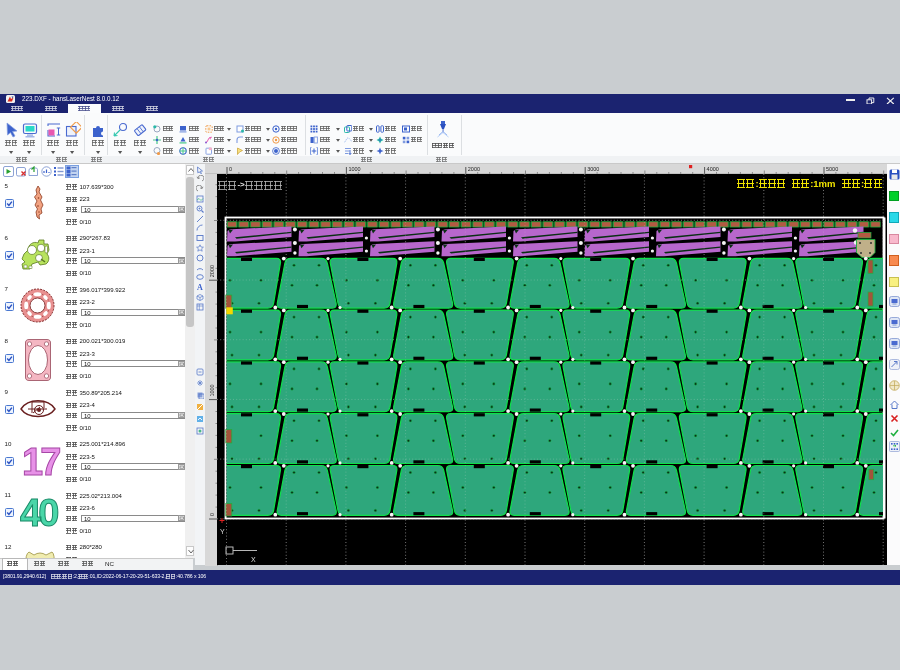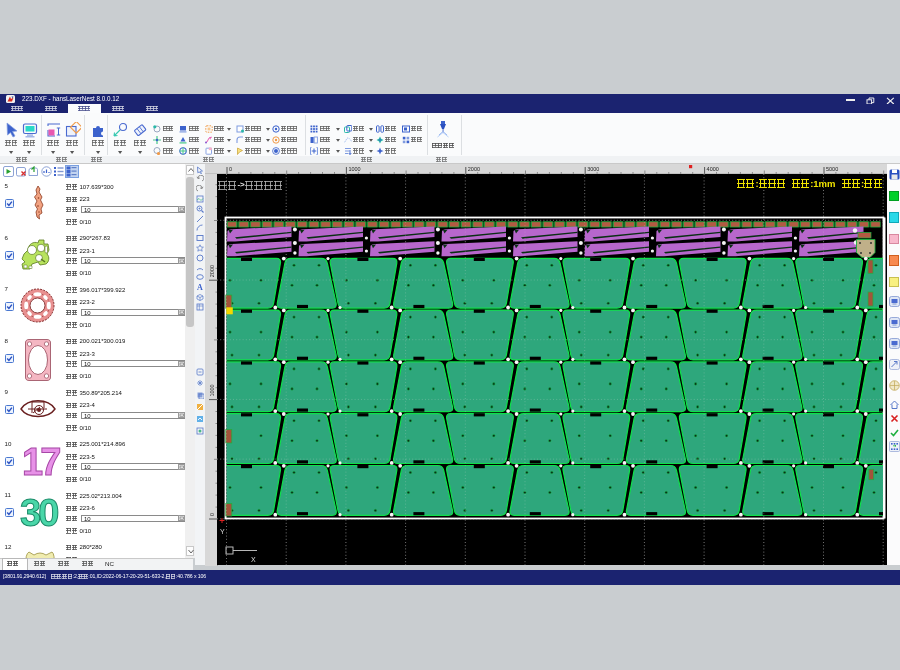--- a/index.html
+++ b/index.html
@@ -641,21 +641,21 @@
   </div>
 <div class="abs" style="left:66px;top:476.5px;width:13px;height:6px;color:#222"><i class="z z5"></i><i class="z z5"></i></div>
 <div class="abs" style="left:79.5px;top:476.0px;width:60px;height:7px;font-size:6px;color:#111;line-height:7px">0/10</div>
 <div class="abs" style="left:4.5px;top:491.0px;width:12px;height:7px;font-size:6.2px;color:#222;line-height:7px">11</div>
 <div class="abs" style="left:4.5px;top:508.0px;width:9px;height:9px;background:#eef4fe;border:1px solid #4a78d0;border-radius:1.5px">
     <svg width="7" height="7" style="display:block">
       <path d="M1.2 3.6 L2.9 5.4 L5.9 1.6" stroke="#2a50c0" stroke-width="1.4" fill="none"></path>
     </svg>
   </div>
 <div class="abs" style="left:20px;top:492px;width:36px;height:40px">
-    <div style="font:bold 38px 'Liberation Sans',sans-serif;letter-spacing:-3px;color:#49d6a8;-webkit-text-stroke:1px #1a8a68;">30</div>
+    <div style="font:bold 38px 'Liberation Sans',sans-serif;letter-spacing:-3px;color:#49d6a8;-webkit-text-stroke:1px #1a8a68;">40</div>
   </div>
 <div class="abs" style="left:66px;top:493.0px;width:13px;height:6px;color:#222"><i class="z z5"></i><i class="z z5"></i></div>
 <div class="abs" style="left:79.5px;top:492.5px;width:100px;height:7px;font-size:6px;color:#111;line-height:7px">225.02*213.004</div>
 <div class="abs" style="left:66px;top:505.5px;width:13px;height:6px;color:#222"><i class="z z5"></i><i class="z z5"></i></div>
 <div class="abs" style="left:79.5px;top:505.0px;width:100px;height:7px;font-size:6px;color:#111;line-height:7px">223-6</div>
 <div class="abs" style="left:66px;top:515.5px;width:13px;height:6px;color:#222"><i class="z z5"></i><i class="z z5"></i></div>
 <div class="abs" style="left:81px;top:514.5px;width:104.5px;height:7px;background:#fff;border:0.8px solid #8a8a8a;font-size:6px;line-height:6px;color:#111;padding-left:2px">10</div>
 <div class="abs" style="left:178px;top:515.1px;width:7.2px;height:6px;background:#eee;border:0.7px solid #999">
     <svg width="6" height="4.5">
       <rect x="1" y="1" width="3.5" height="2.2" fill="none" stroke="#777" stroke-width="0.7"></rect>

